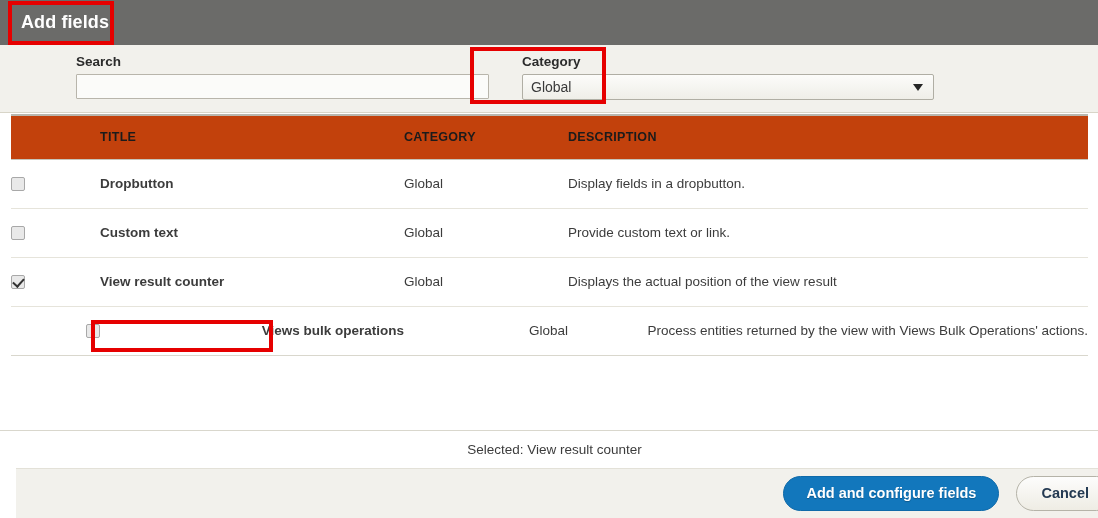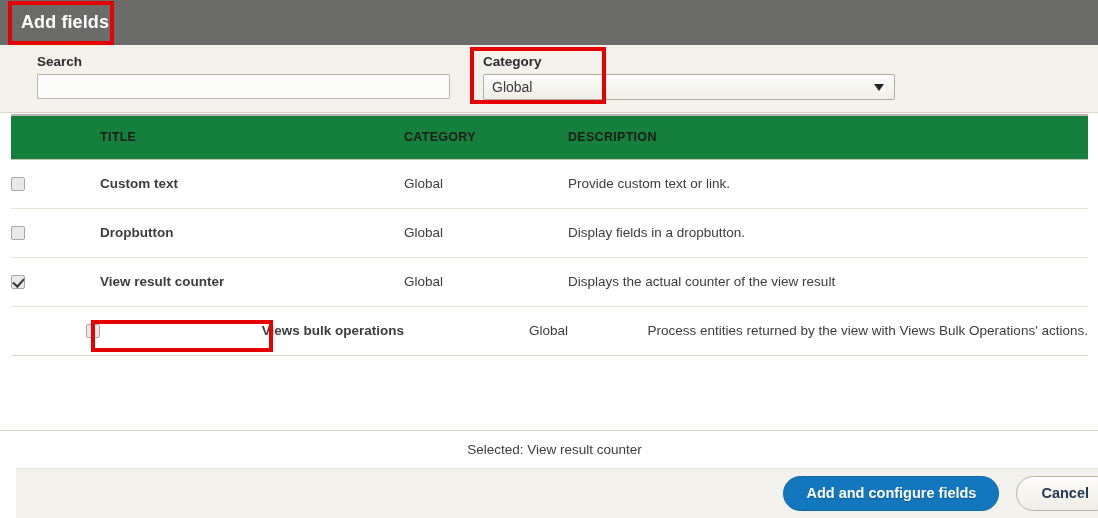--- a/index.html
+++ b/index.html
@@ -47,21 +47,21 @@
   #redbox-viewrc  { left: 91px;  top: 320px; width: 182px; height: 32px; }
 
   
   .filters {
     background: #f2f1ec;
     border-bottom: 1px solid #d8d5c8;
     height: 68px;
     position: relative;
     padding: 0;
   }
-  .field-group { position: absolute; }
+  .field-group { position: absolute; margin-left: 39px; }
   .field-label {
     font-size: 13.5px;
     font-weight: bold;
     color: #2b2b2b;
     display: block;
     margin-bottom: 4px;
     line-height: 16px;
   }
   #group-search { left: 37px; top: 54px; }
   #group-category { left: 483px; top: 54px; }
@@ -112,21 +112,21 @@
     left: 11px;
     top: 114px;
     width: 1077px;
   }
   table.fields-table {
     width: 100%;
     border-collapse: collapse;
     table-layout: fixed;
   }
   table.fields-table thead th {
-    background: #15803d;
+    background: #c2410c;
     border-top: 2px solid #b9b7ae;
     border-bottom: 1px solid #c6c4ba;
     font-size: 12.5px;
     font-weight: bold;
     text-transform: uppercase;
     letter-spacing: 0.3px;
     color: #1b1b1b;
     text-align: left;
     height: 44px;
     padding: 0;
@@ -276,39 +276,39 @@
         <th>TITLE</th>
         <th>CATEGORY</th>
         <th>DESCRIPTION</th>
       </tr>
     </thead>
     <tbody>
       <tr>
         <td class="cell-check">
           <span class="cbx"></span>
         </td>
+        <td class="cell-title">Dropbutton</td>
+        <td class="cell-cat">Global</td>
+        <td class="cell-desc">Display fields in a dropbutton.</td>
+      </tr>
+      <tr>
+        <td class="cell-check">
+          <span class="cbx"></span>
+        </td>
         <td class="cell-title">Custom text</td>
         <td class="cell-cat">Global</td>
         <td class="cell-desc">Provide custom text or link.</td>
-      </tr>
-      <tr>
-        <td class="cell-check">
-          <span class="cbx"></span>
-        </td>
-        <td class="cell-title">Dropbutton</td>
-        <td class="cell-cat">Global</td>
-        <td class="cell-desc">Display fields in a dropbutton.</td>
       </tr>
       <tr>
         <td class="cell-check">
           <span class="cbx checked"></span>
         </td>
         <td class="cell-title">View result counter</td>
         <td class="cell-cat">Global</td>
-        <td class="cell-desc">Displays the actual counter of the view result</td>
+        <td class="cell-desc">Displays the actual position of the view result</td>
       </tr>
       <tr>
         <td class="cell-check">
           <span class="cbx"></span>
         </td>
         <td class="cell-title">Views bulk operations</td>
         <td class="cell-cat">Global</td>
         <td class="cell-desc">Process entities returned by the view with Views Bulk Operations' actions.</td>
       </tr>
     </tbody>

